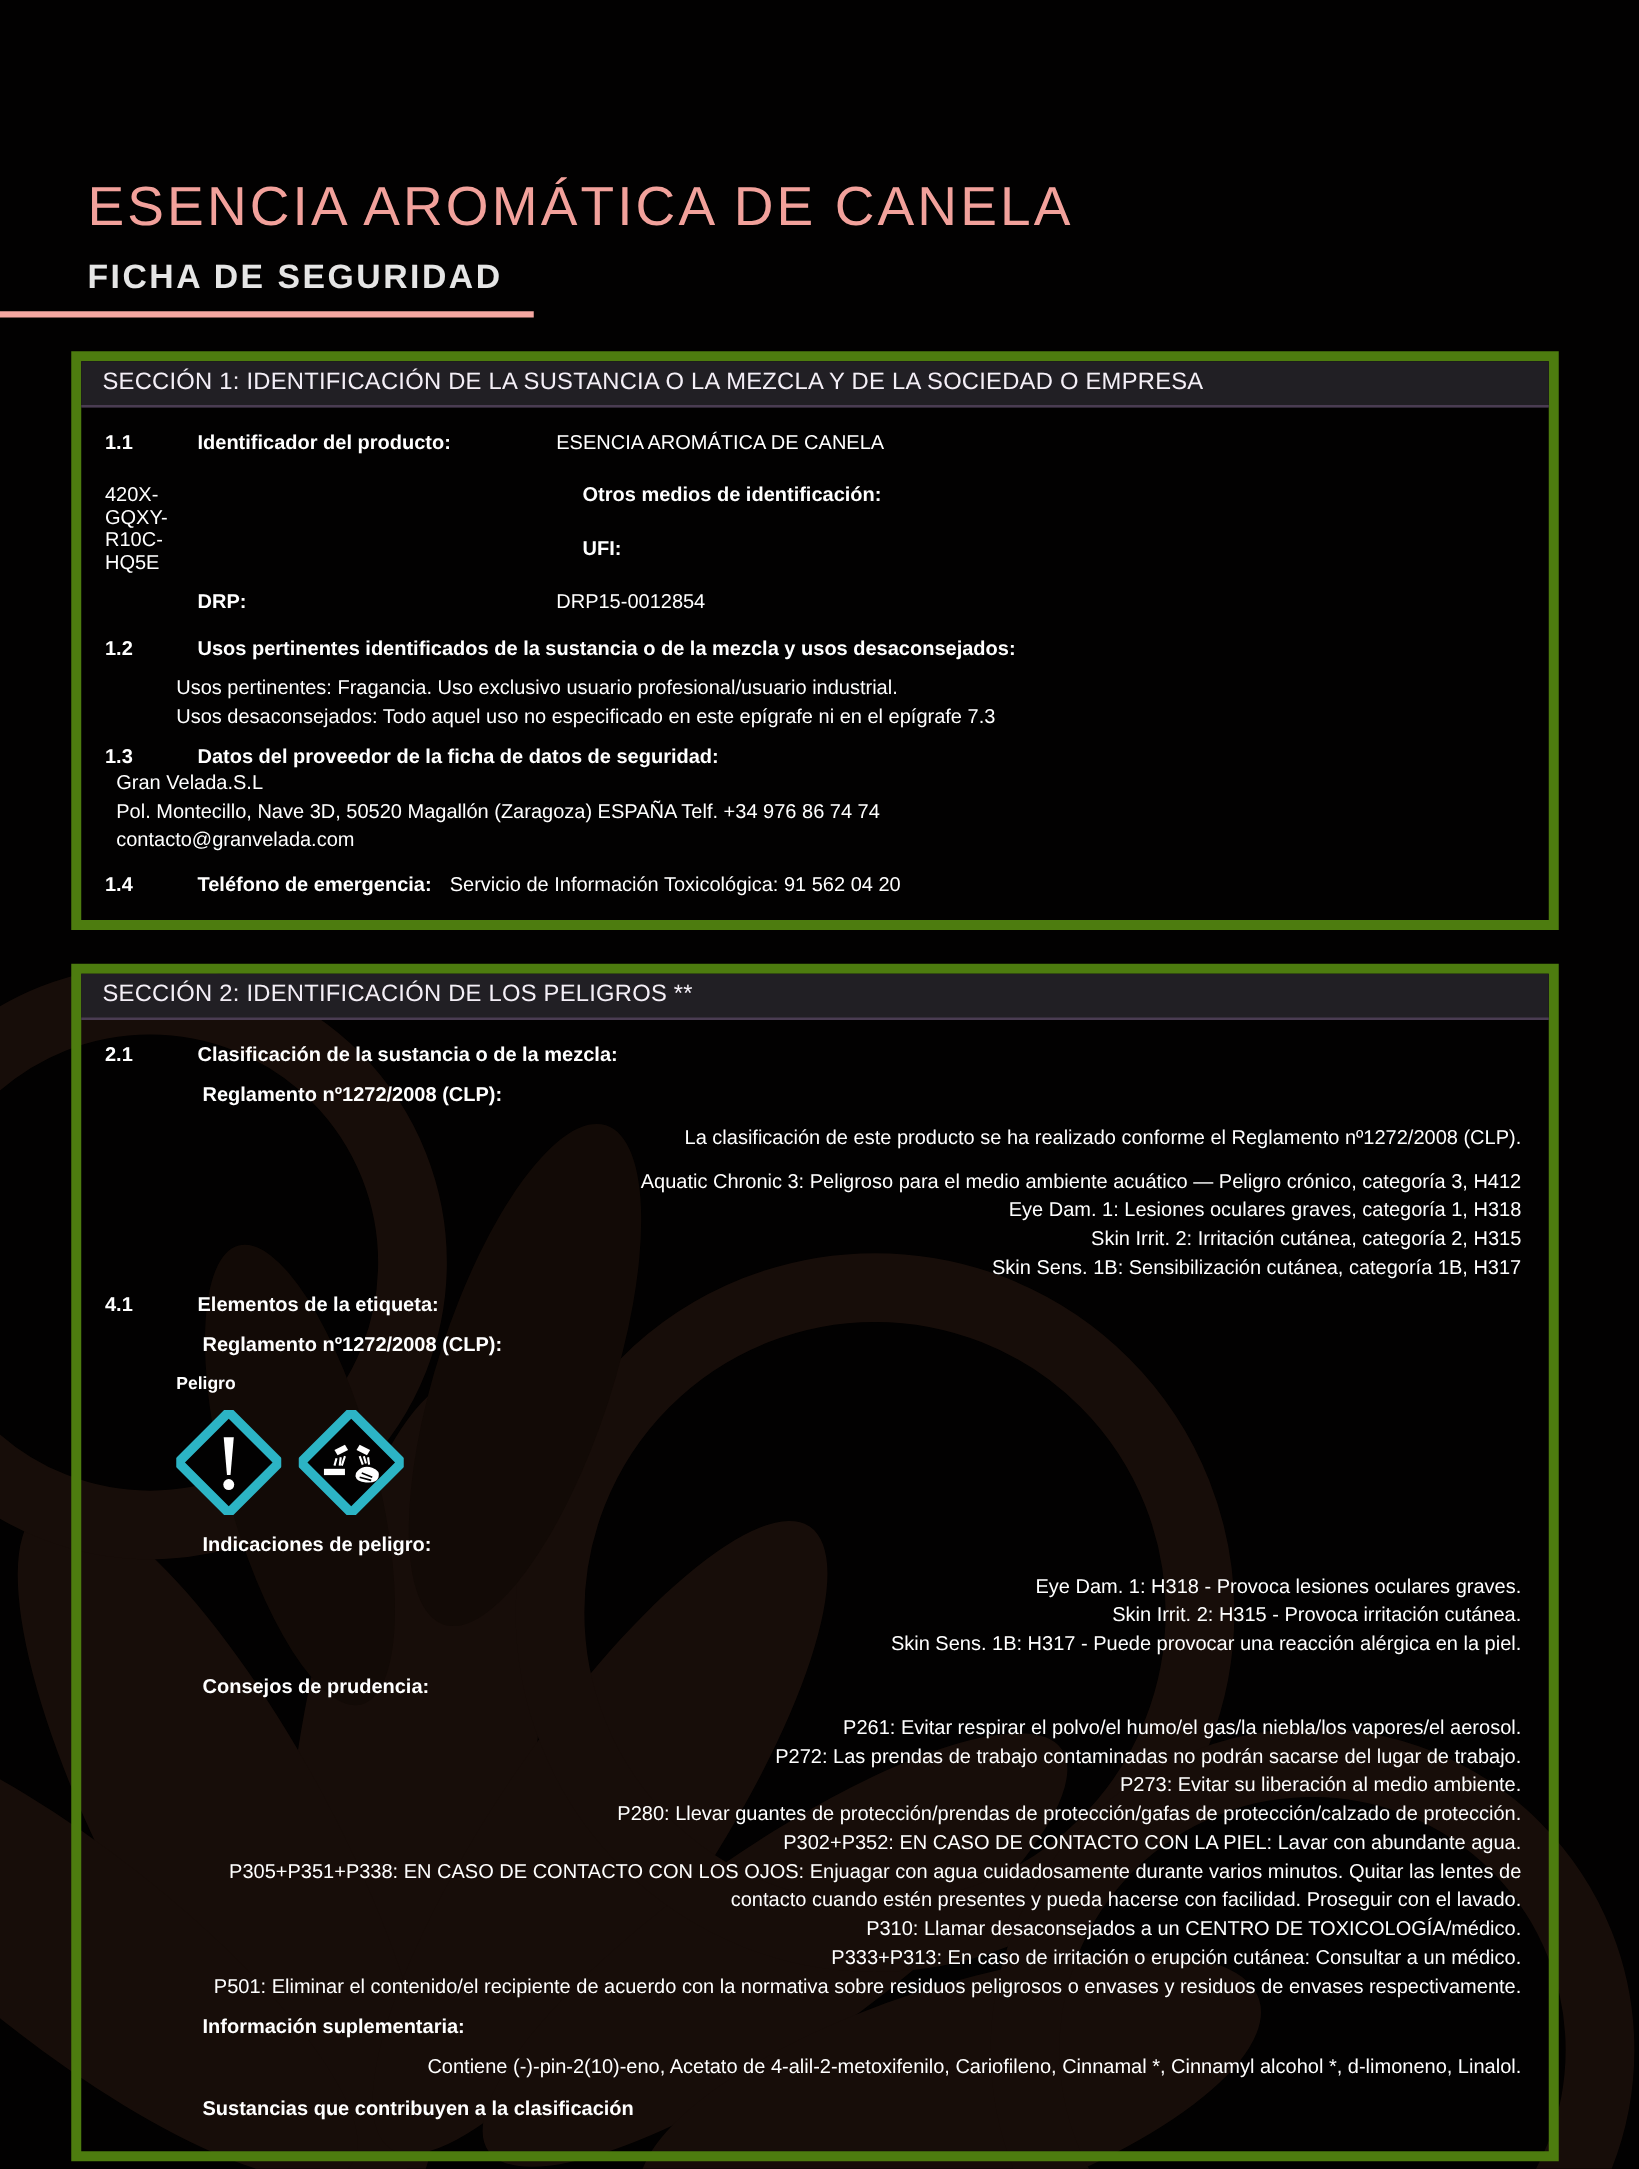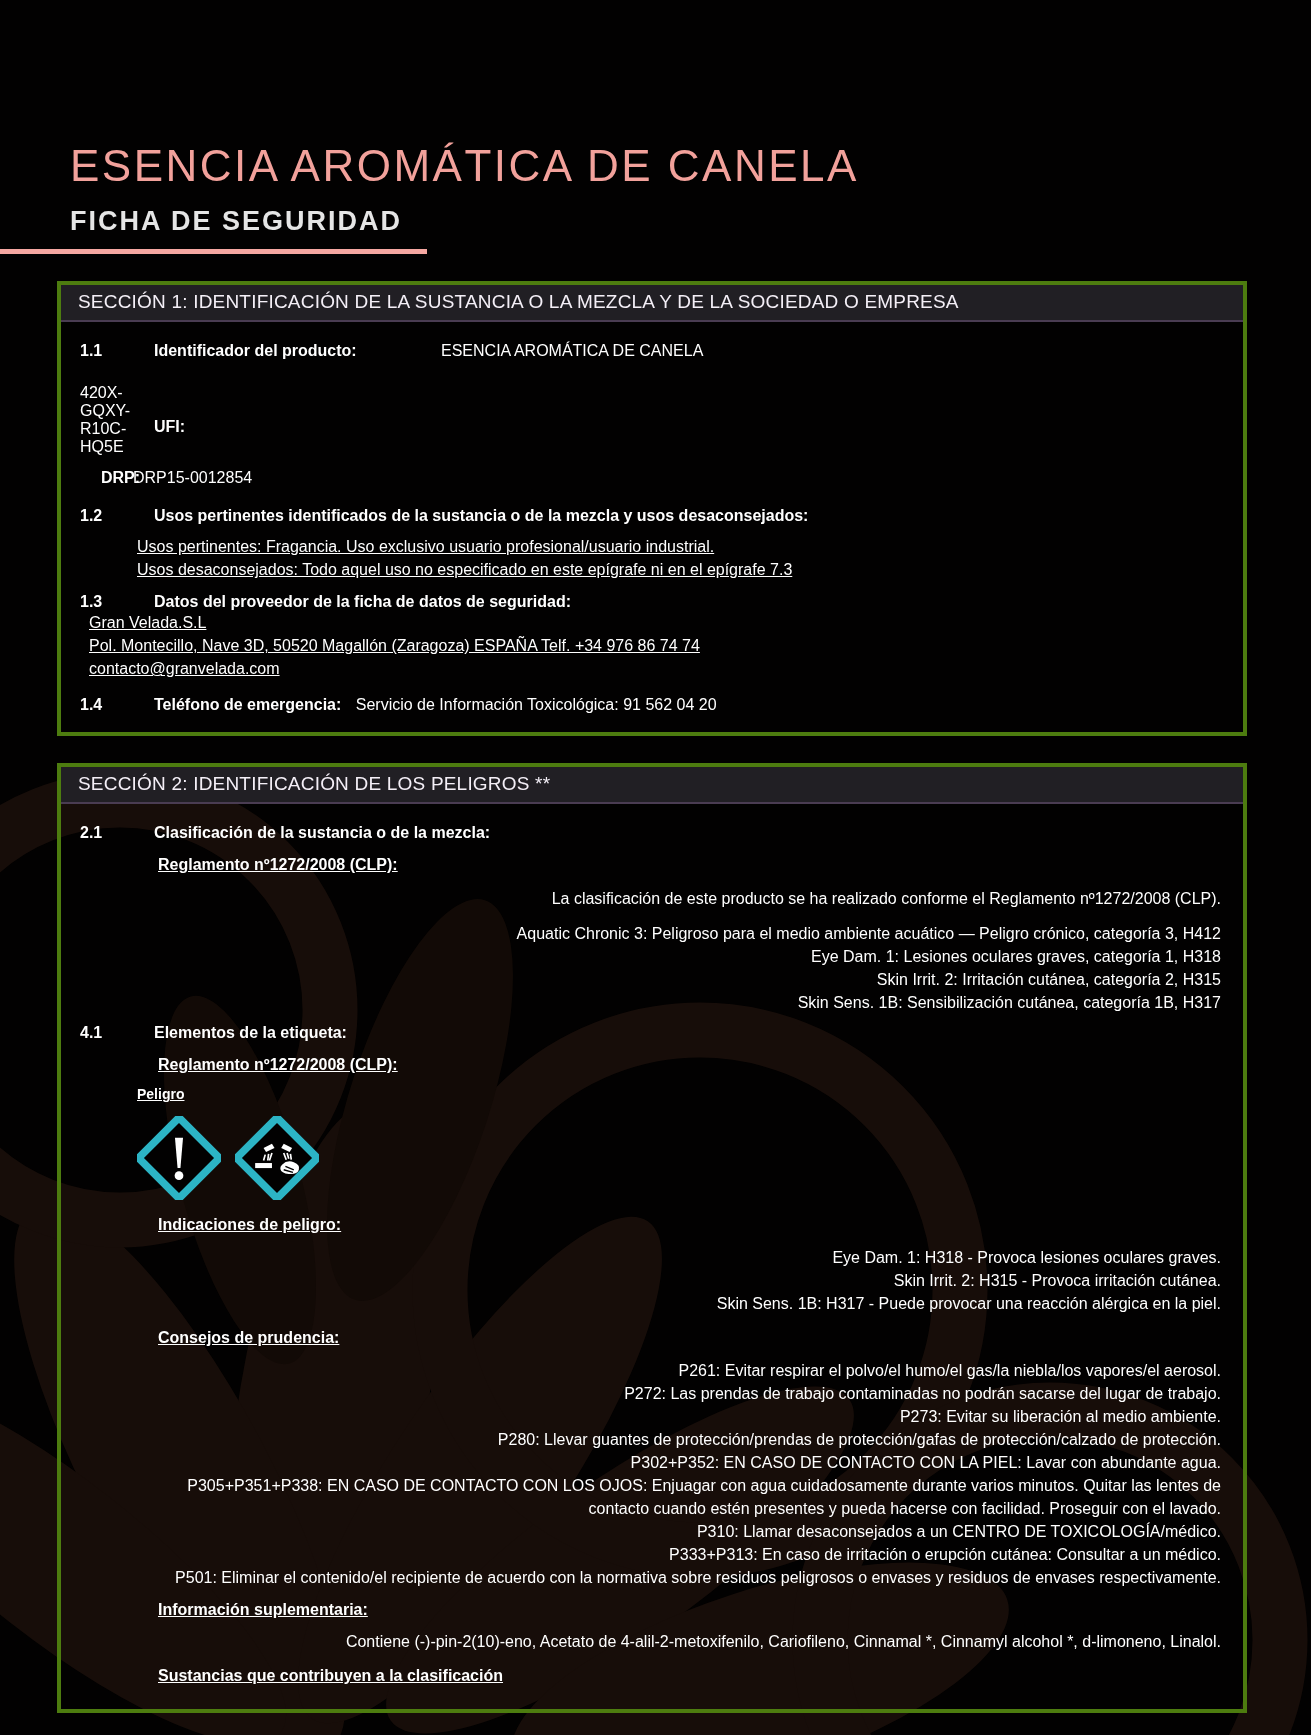--- a/index.html
+++ b/index.html
@@ -17,35 +17,35 @@
   }
   .doc-subtitle{
     font-size:27px;font-weight:700;letter-spacing:2px;color:#e5e5e5;
     margin:16px 0 12px 0;
   }
   .title-rule{height:5px;width:427px;background:#f5a7a1;margin:12px 0 0 -70px;}
 
   .section{
     position:relative;z-index:2;
     margin:27px 0 0 57px;width:1190px;box-sizing:border-box;
-    border:4px solid #4d7c0f;background:transparent;
+    border:8px solid #4d7c0f;background:transparent;
   }
   .sec-header{
     background:#211f24;border-bottom:2px solid #4a3c52;
     font-size:19px;color:#f4eff7;letter-spacing:0.2px;
     padding:6px 10px 7px 17px;white-space:nowrap;
   }
   .sec-body{padding:6px 22px 18px 0;font-size:16px;}
 
   .row{display:grid;grid-template-columns:53px 1fr;padding-left:19px;}
   .row3{display:grid;grid-template-columns:53px 308px 1fr;padding-left:19px;}
   .num{font-weight:700;}
   .lbl{font-weight:700;margin-left:21px;}
   .val{font-weight:400;}
-  .indent{padding-left:76px;text-decoration:underline;}
+  .indent{padding-left:76px;}
   .indent2{padding-left:79px;text-align:right;}
   .line{line-height:23px;}
   .mt4{margin-top:0;padding-left:28px;}  .mt10{margin-top:10px;}
   .mt12{margin-top:12px;} .mt14{margin-top:14px;} .mt16{margin-top:16px;}
   .mt20{margin-top:20px;} .mt24{margin-top:24px;}
   .signal{font-size:14px;font-weight:700;}
   .picto-row{display:flex;gap:14px;margin-top:14px;padding-left:76px;}
   .picto{width:84px;height:84px;display:block;}
 </style>
 </head>
@@ -82,20 +82,21 @@
   <div class="sec-body">
 
     <div class="row3 mt14">
       <div class="num">1.1</div>
       <div class="lbl">Identificador del producto:</div>
       <div class="val">ESENCIA AROMÁTICA DE CANELA</div>
     </div>
 
     <div class="row3 mt24" style="row-gap:13px;">
       <div></div>
+      <div class="lbl">Otros medios de identificación:</div>
       <div class="val" style="grid-row:1 / span 2;align-self:end;">420X-GQXY-R10C-HQ5E</div>
       <div></div>
       <div class="lbl">UFI:</div>
       <div></div>
       <div class="lbl">DRP:</div>
       <div class="val" style="align-self:center;">DRP15-0012854</div>
     </div>
 
     <div class="row mt20">
       <div class="num">1.2</div>

